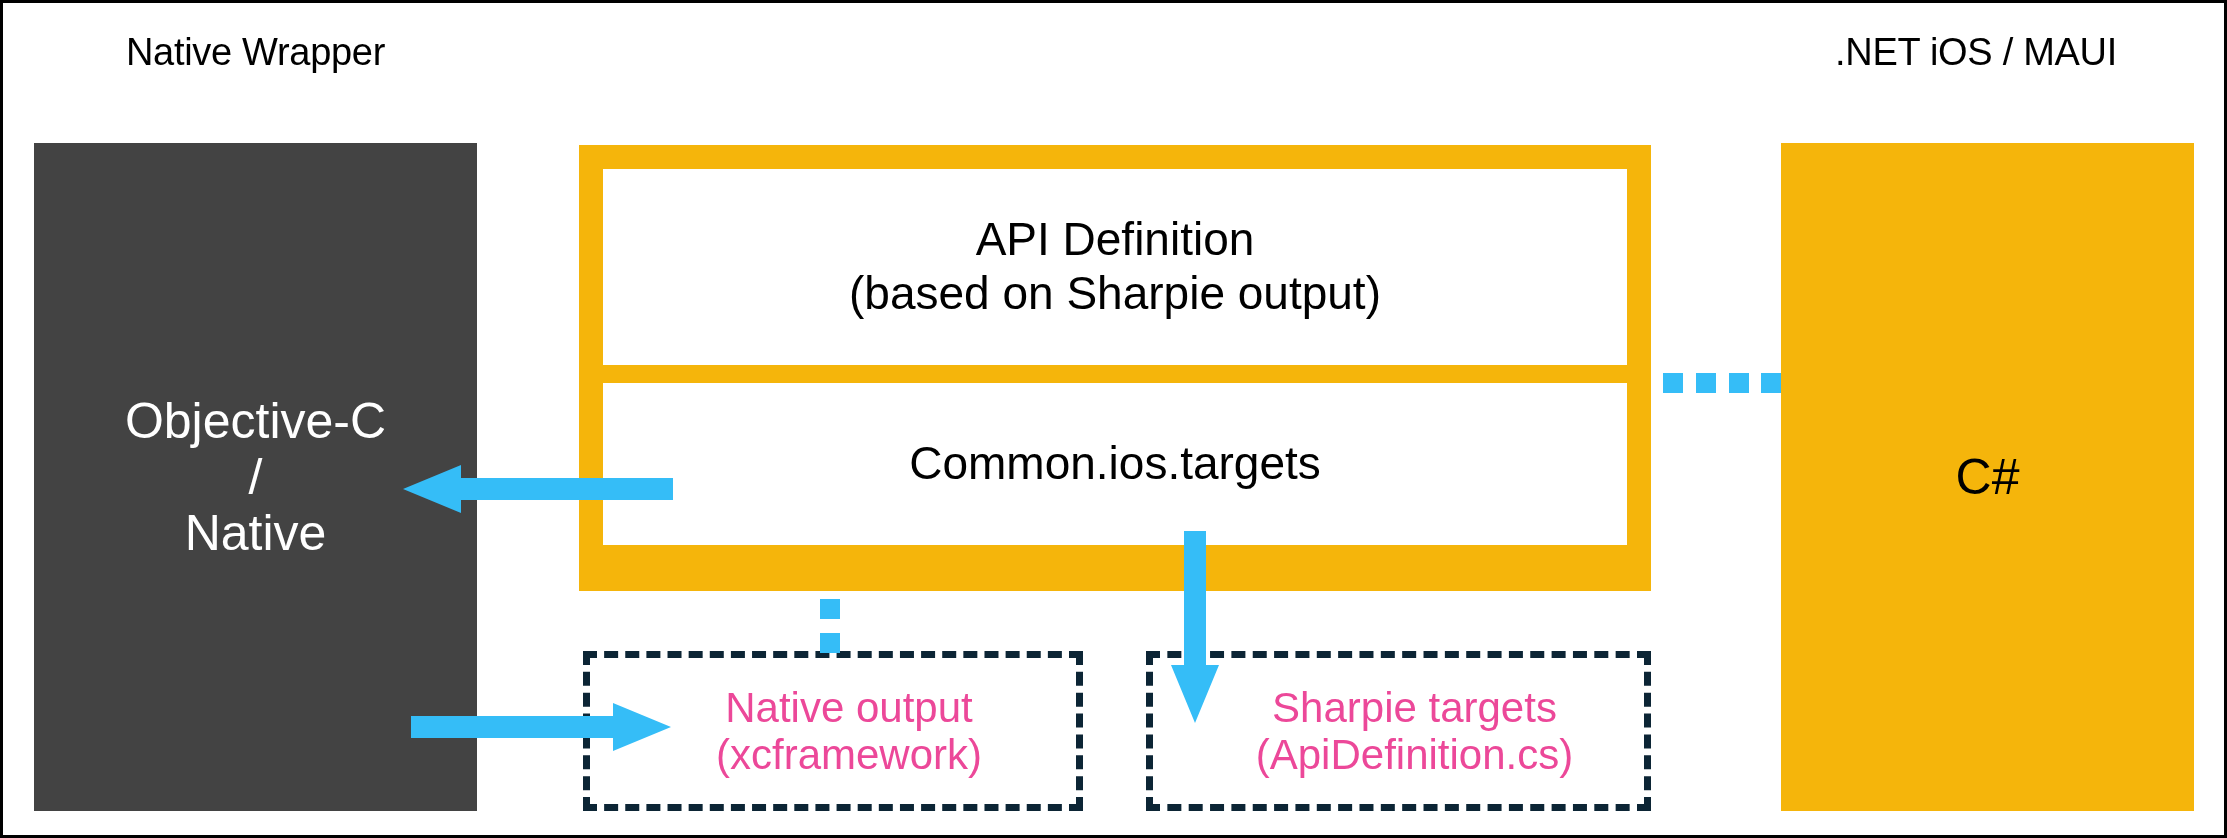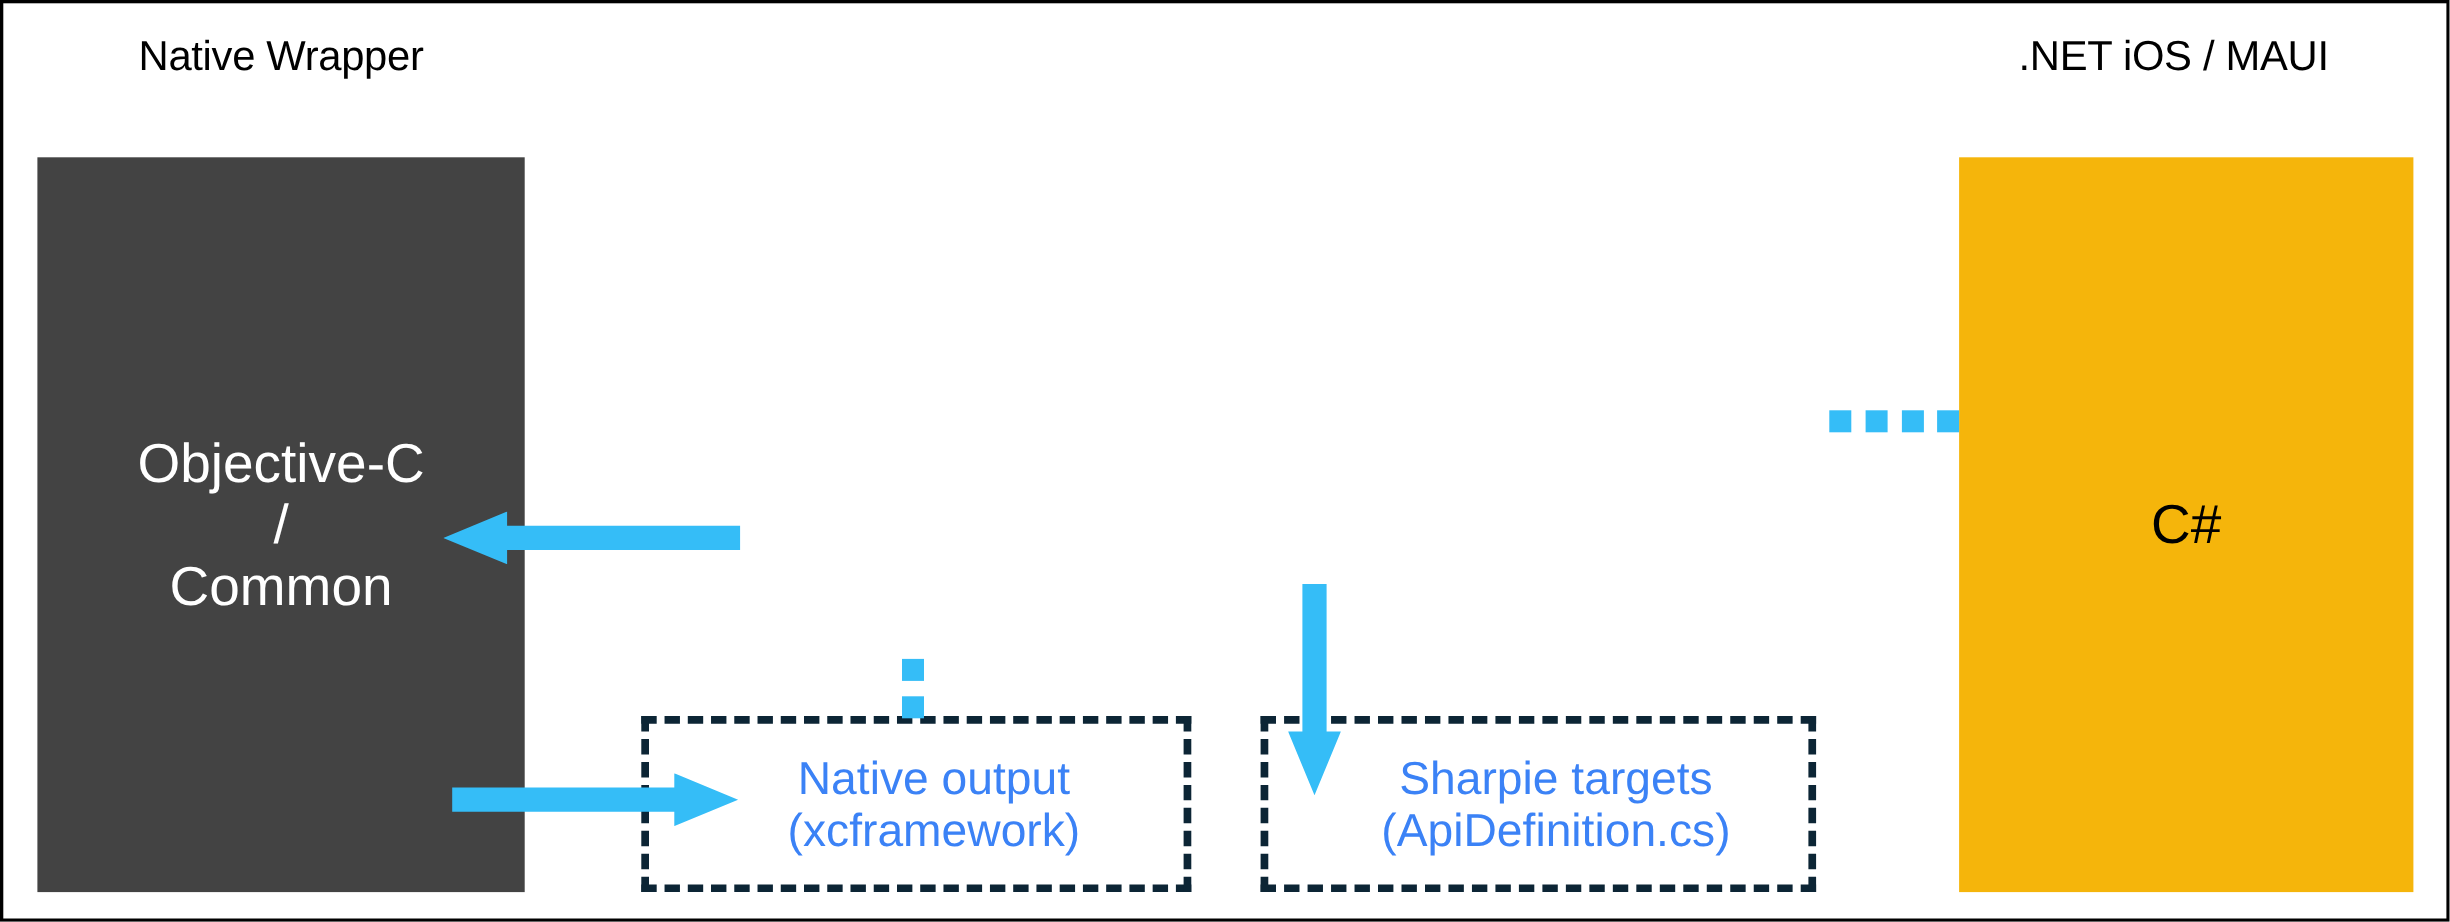--- a/index.html
+++ b/index.html
@@ -131,21 +131,21 @@
     height: 160px;
   }
   #sharpie-output-box {
     left: 1143px;
     top: 648px;
     width: 505px;
     height: 160px;
   }
   .dashed-box .box-label {
     font-size: 42px;
-    color: #3b82f6;
+    color: #ec4899;
     line-height: 1.12;
     white-space: pre-line;
     position: relative;
     z-index: 3;
     margin-left: 32px;
   }
 
   
   .connector { position: absolute; z-index: 5; }
 
@@ -169,23 +169,35 @@
 <body>
 
 <div id="canvas">
 
   <div class="col-heading" id="heading-native">Native Wrapper</div>
   <div class="col-heading" id="heading-maui">.NET iOS / MAUI</div>
 
   <div id="native-box">
     <div id="native-box-label">Objective-C
 /
-Common</div>
-  </div>
-
+Native</div>
+  </div>
+
+  <div id="binding-container">
+
+    <div class="inner-white-box" id="api-definition-box">
+      <div class="box-label">API Definition
+(based on Sharpie output)</div>
+    </div>
+
+    <div class="inner-white-box" id="common-targets-box">
+      <div class="box-label">Common.ios.targets</div>
+    </div>
+
+  </div>
 
   <div id="csharp-box">
     <div id="csharp-label">C#</div>
   </div>
 
   <div class="dashed-box" id="native-output-box">
     <div class="box-label">Native output
 (xcframework)</div>
   </div>
 

